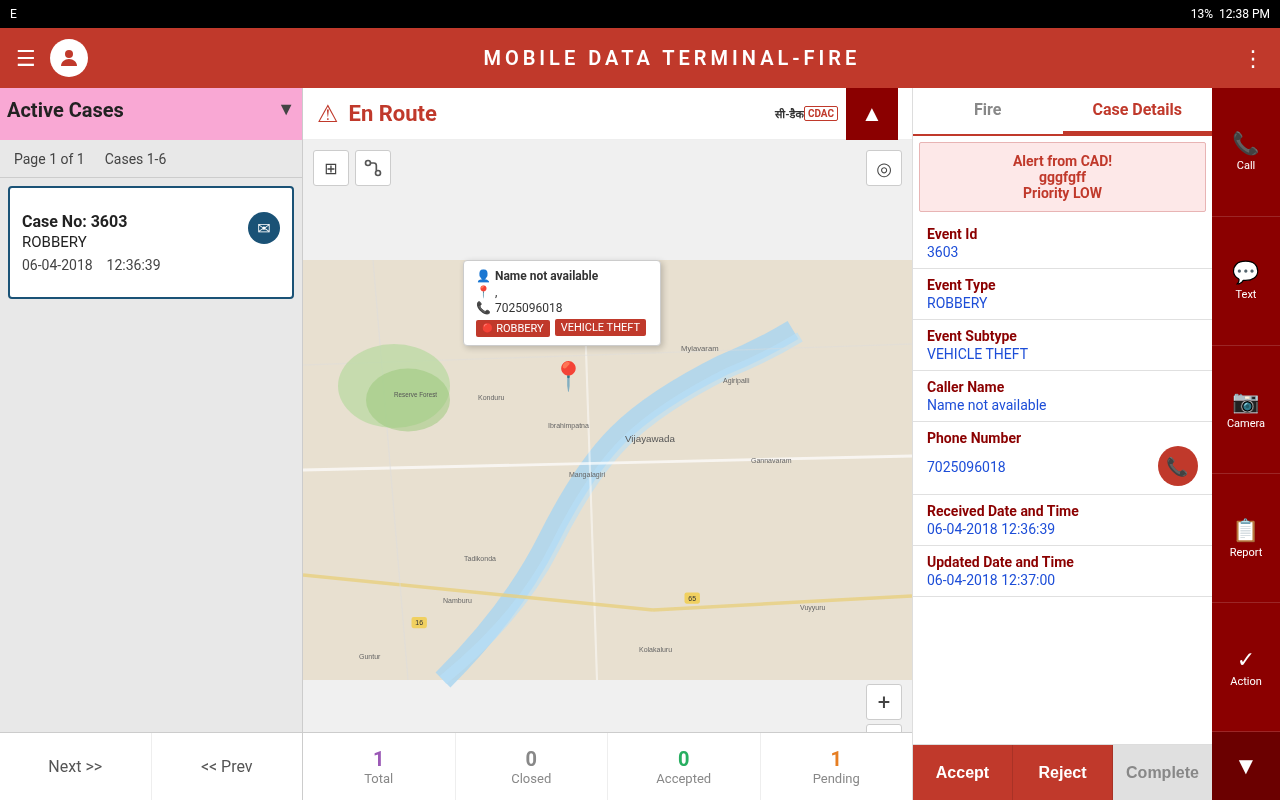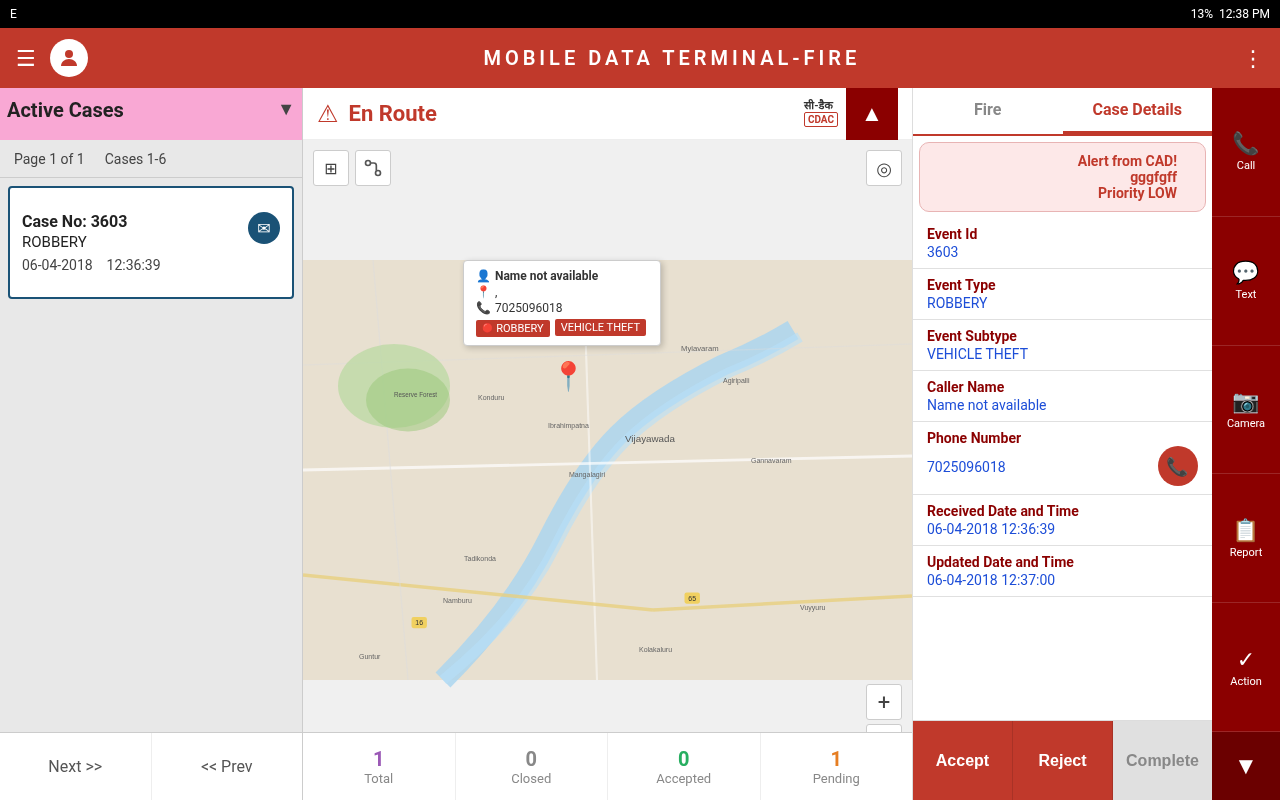--- a/index.html
+++ b/index.html
@@ -277,24 +277,24 @@
     }
     .panel-tab.active {
       color: #c0392b;
       border-bottom: 3px solid #c0392b;
     }
 
     
     .alert-banner {
       background: #fde8e8;
       border: 1px solid #e8b4b4;
-      padding: 10px 28px;
-      text-align: right;
+      padding: 10px 0;
+      text-align: center;
       margin: 6px;
-      border-radius: 10px;
+      border-radius: 2px;
     }
     .alert-title { color: #c0392b; font-weight: bold; font-size: 14px; }
     .alert-text { color: #c0392b; font-size: 14px; font-weight: bold; }
 
     
     .case-details { flex: 1; overflow-y: auto; }
     .detail-row {
       border-bottom: 1px solid #e0e0e0;
       padding: 8px 14px;
     }
@@ -309,21 +309,21 @@
       border-radius: 50%;
       display: flex; align-items: center; justify-content: center;
       color: #fff;
       font-size: 18px;
       cursor: pointer;
     }
 
     
     .action-bar {
       display: flex;
-      height: 80px;
+      height: 56px;
       border-top: 1px solid #ddd;
     }
     .action-btn {
       flex: 1;
       display: flex; align-items: center; justify-content: center;
       font-size: 16px;
       font-weight: bold;
       cursor: pointer;
       border: none;
     }
@@ -443,21 +443,21 @@
 
   <div style="flex:1; display:flex; flex-direction:column; position:relative;">
 
     <div style="display:flex; align-items:center; background:#fff; border-bottom:1px solid #eee; height:52px; padding:0 14px; flex-shrink:0;">
       <div class="en-route-section">
         <span class="en-route-icon">⚠</span>
         <span class="en-route-text">En Route</span>
       </div>
 
       <div style="display:flex; align-items:center; gap:4px; margin-right:8px;">
-        <div style="font-size:13px; color:#1a5276; font-weight:bold; display:flex; flex-direction:column; line-height:1.1;">
+        <div style="font-size:13px; color:#1a5276; font-weight:bold; display:flex; flex-direction:row; align-items:flex-end; line-height:1.1;">
           <span style="font-size:11px; color:#333;">सी-डैक</span>
           <span style="font-size:10px; color:#c0392b; border:1px solid #c0392b; padding:1px 3px; border-radius:2px;">CDAC</span>
         </div>
       </div>
 
       <div class="up-arrow-btn">▲</div>
     </div>
 
     <div class="map-container">
 

